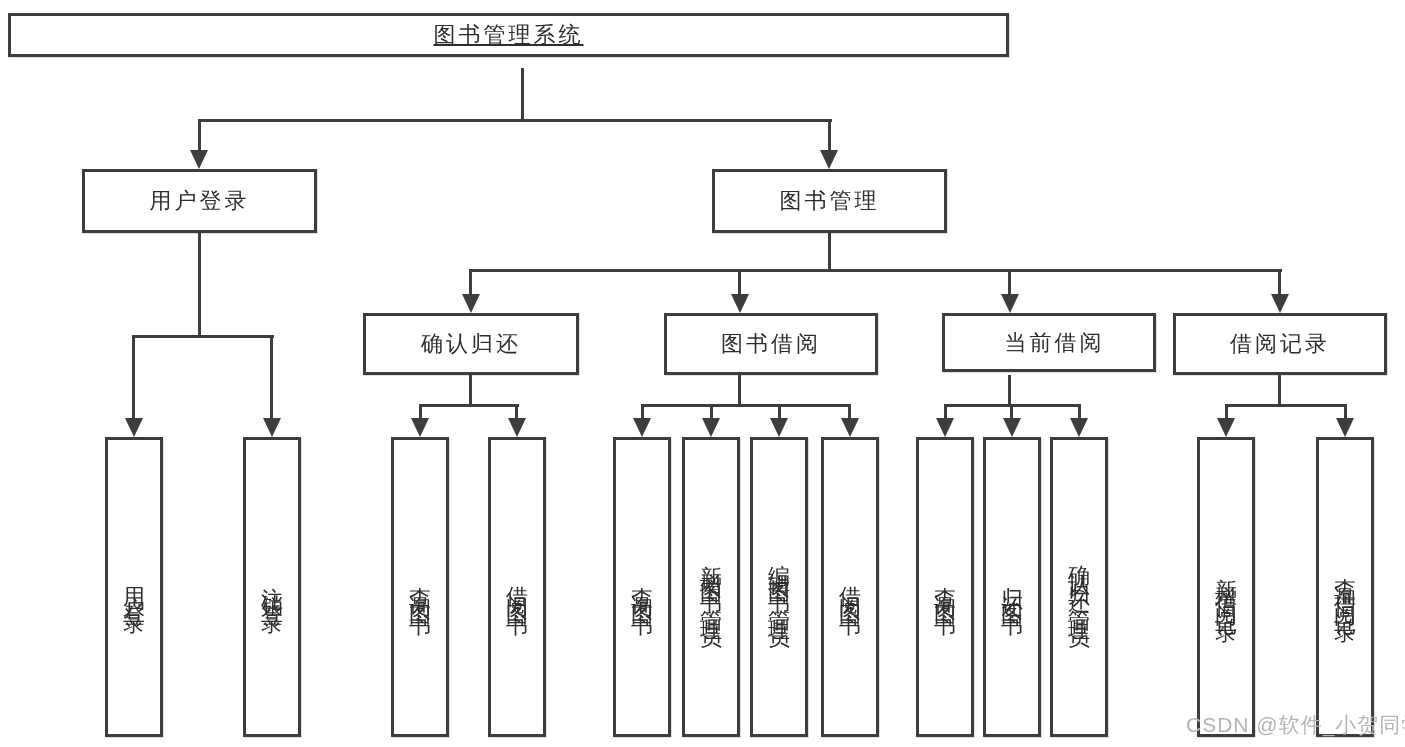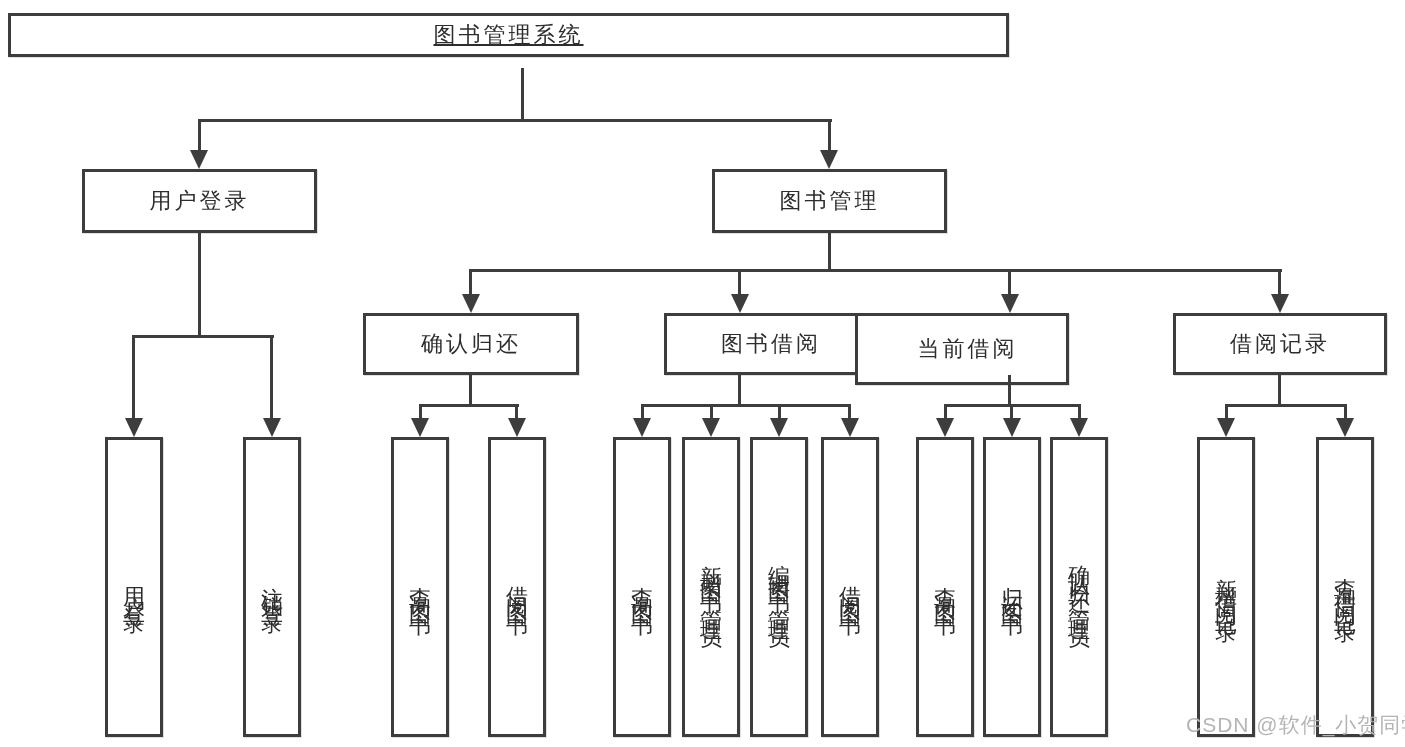--- a/index.html
+++ b/index.html
@@ -64,21 +64,21 @@
   <div class="box" style="left:712px;top:169px;width:235px;height:64px;">
     <span class="hlabel">图书管理</span>
   </div>
 
   <div class="box" style="left:363px;top:313px;width:216px;height:62px;">
     <span class="hlabel">确认归还</span>
   </div>
   <div class="box" style="left:633px;top:313px;width:214px;height:62px;margin-left:31px;">
     <span class="hlabel">图书借阅</span>
   </div>
-  <div class="box" style="left:855px;top:313px;width:214px;height:72px;padding-left:11px;">
+  <div class="box" style="left:942px;top:313px;width:214px;height:59px;padding-left:11px;">
     <span class="hlabel">当前借阅</span>
   </div>
   <div class="box" style="left:1173px;top:313px;width:214px;height:62px;">
     <span class="hlabel">借阅记录</span>
   </div>
 
   <div class="box vbox" style="left:105px;top:437px;width:58px;height:300px;">
     <span>用户登录</span>
   </div>
   <div class="box vbox" style="left:243px;top:437px;width:58px;height:300px;">

